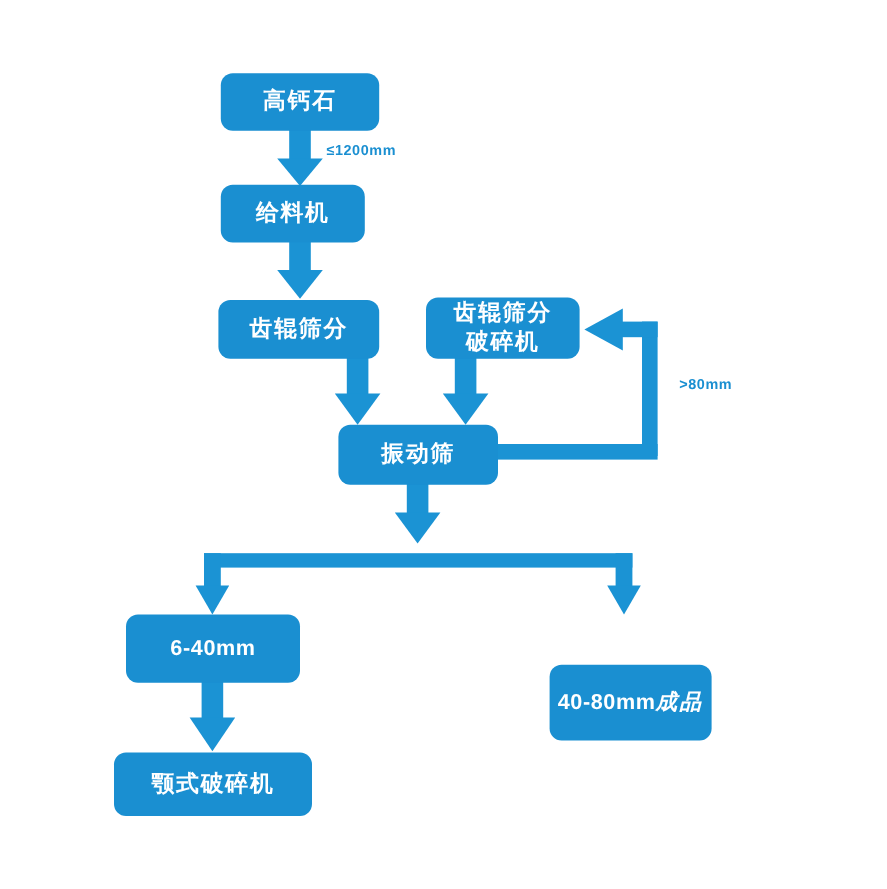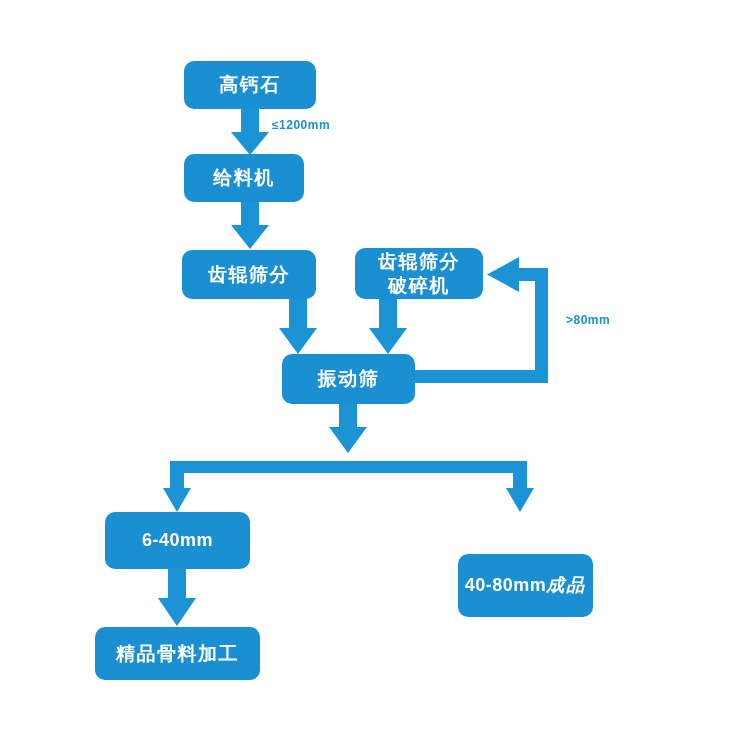--- a/index.html
+++ b/index.html
@@ -137,20 +137,20 @@
   <div class="node node-num" style="left:105px; top:509px; width:145px; height:57px;">
     <span>6-40mm</span>
   </div>
 
   <div class="node node-num" style="left:458px; top:507px; width:135px; height:63px; flex-direction:row;margin-top:44px;">
     <span>40-80mm</span>
     <span class="cn2">成品</span>
   </div>
 
   <div class="node node-cn" style="left:95px; top:624px; width:165px; height:53px;">
-    <span>精品骨料加工</span>
+    <span>颚式破碎机</span>
   </div>
 
   <div class="edge-label" style="left:272px; top:115px;">≤1200mm</div>
 
   <div class="edge-label" style="left:566px; top:310px;">&gt;80mm</div>
 
 </div>
 
 </body></html>

